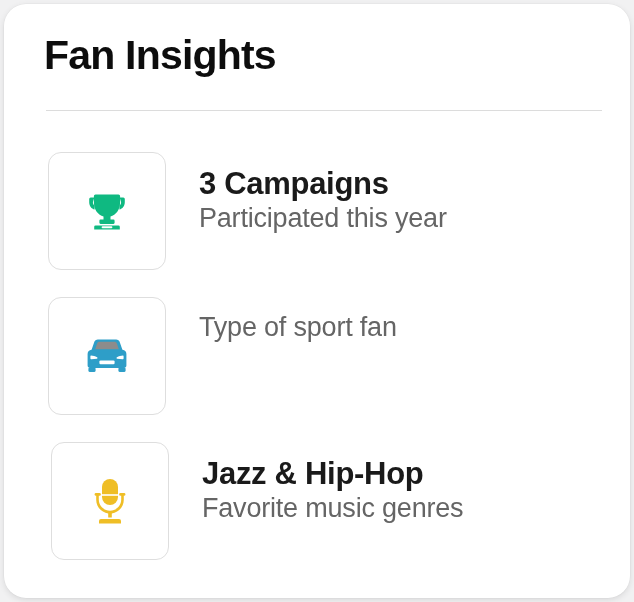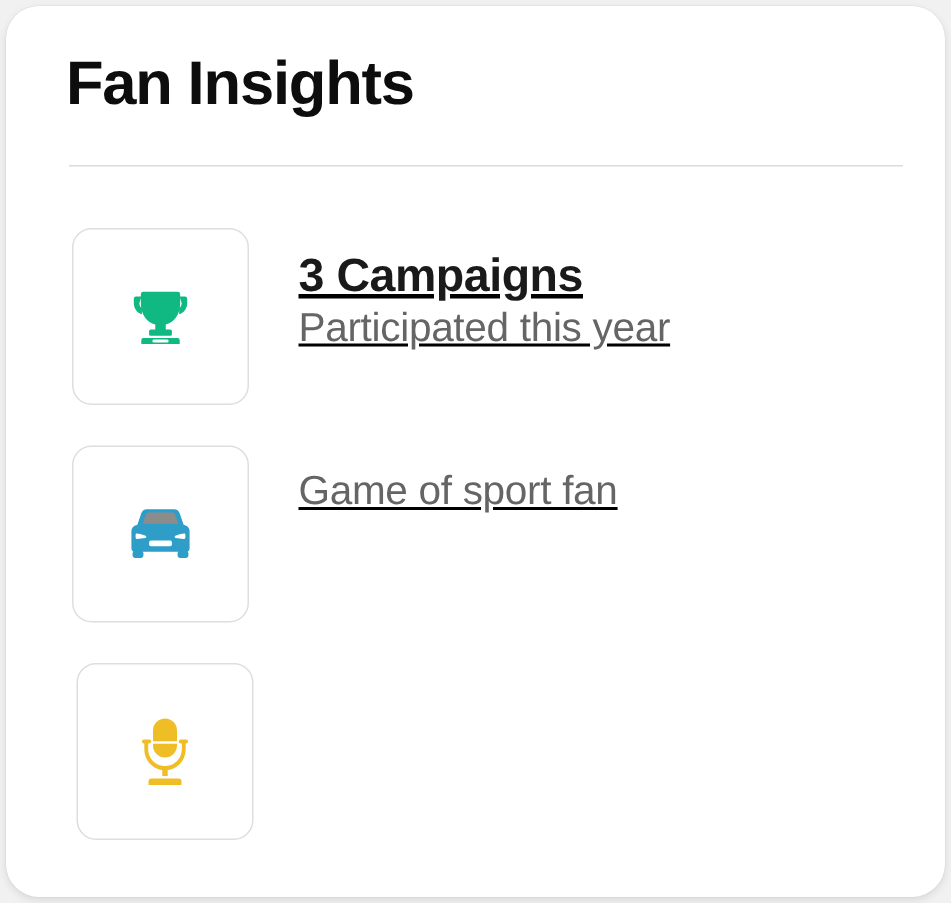--- a/index.html
+++ b/index.html
@@ -88,21 +88,20 @@
   }
 
   .icon-box svg {
     display: block;
   }
 
   .insight-text {
     margin-left: 33px;
     padding-top: 22px;
     min-width: 0;
-    text-decoration: underline;
   }
 
   .insight-title {
     font-family: "Liberation Sans", sans-serif;
     font-size: 31px;
     font-weight: bold;
     color: #1a1a1a;
     letter-spacing: -0.3px;
     line-height: 1.15;
     white-space: nowrap;
@@ -161,35 +160,39 @@
             <path d="M7.6 20.0 c0 -2.0 1.4 -3.5 3.0 -3.9 l4.0 -0.9 h24.8 l4.0 0.9 c1.6 0.4 3.0 1.9 3.0 3.9 v11.6 c0 1.3 -1.0 2.3 -2.3 2.3 h-34.2 c-1.3 0 -2.3 -1.0 -2.3 -2.3 z" fill="#2e9ec8"></path>
             <path d="M11.0 21.6 c2.1 0.1 4.2 0.6 6.1 1.6 c0.7 0.4 0.5 1.4 -0.3 1.5 l-5.3 0.6 c-0.6 0.1 -1.1 -0.4 -1.1 -1.0 v-1.7 c0 -0.6 0.2 -1.0 0.6 -1.0 z" fill="#ffffff"></path>
             <path d="M43.0 21.6 c-2.1 0.1 -4.2 0.6 -6.1 1.6 c-0.7 0.4 -0.5 1.4 0.3 1.5 l5.3 0.6 c0.6 0.1 1.1 -0.4 1.1 -1.0 v-1.7 c0 -0.6 -0.2 -1.0 -0.6 -1.0 z" fill="#ffffff"></path>
             <rect x="19.4" y="26.4" width="15.2" height="3.8" rx="1.2" fill="#ffffff"></rect>
             <rect x="8.4" y="33.2" width="7.2" height="4.8" rx="1.6" fill="#2e9ec8"></rect>
             <rect x="38.4" y="33.2" width="7.2" height="4.8" rx="1.6" fill="#2e9ec8"></rect>
           </svg>
         </span>
       </div>
       <div class="insight-text">
-        <div class="insight-subtitle">Game of sport fan</div>
+        <div class="insight-subtitle">Type of sport fan</div>
       </div>
     </div>
 
     <div class="insight-row shift">
       <div class="icon-box">
         <span>
           <svg width="50" height="52" viewBox="0 0 50 52" aria-hidden="true">
             <g fill="#efbe26">
               <rect x="17.0" y="4.0" width="16.0" height="26.0" rx="8.0"></rect>
               <path d="M11.2 19.5 h2.6 v5.0 c0 6.2 5.0 11.2 11.2 11.2 c6.2 0 11.2 -5.0 11.2 -11.2 v-5.0 h2.6 v5.2 c0 7.0 -5.2 12.8 -12.0 13.7 v4.0 h-3.6 v-4.0 c-6.8 -0.9 -12.0 -6.7 -12.0 -13.7 z"></path>
               <rect x="9.6" y="18.0" width="6.2" height="2.7" rx="1.3"></rect>
               <rect x="34.2" y="18.0" width="6.2" height="2.7" rx="1.3"></rect>
               <path d="M16.0 44.0 h18.0 a2.0 2.0 0 0 1 2.0 2.0 v2.4 h-22.0 v-2.4 a2.0 2.0 0 0 1 2.0 -2.0 z"></path>
             </g>
             <rect x="17.0" y="19.2" width="16.0" height="1.6" fill="#ffffff"></rect>
           </svg>
         </span>
       </div>
+      <div class="insight-text">
+        <div class="insight-title">Jazz &amp; Hip-Hop</div>
+        <div class="insight-subtitle">Favorite music genres</div>
+      </div>
     </div>
 
   </div>
 </div>
 
 </body></html>

